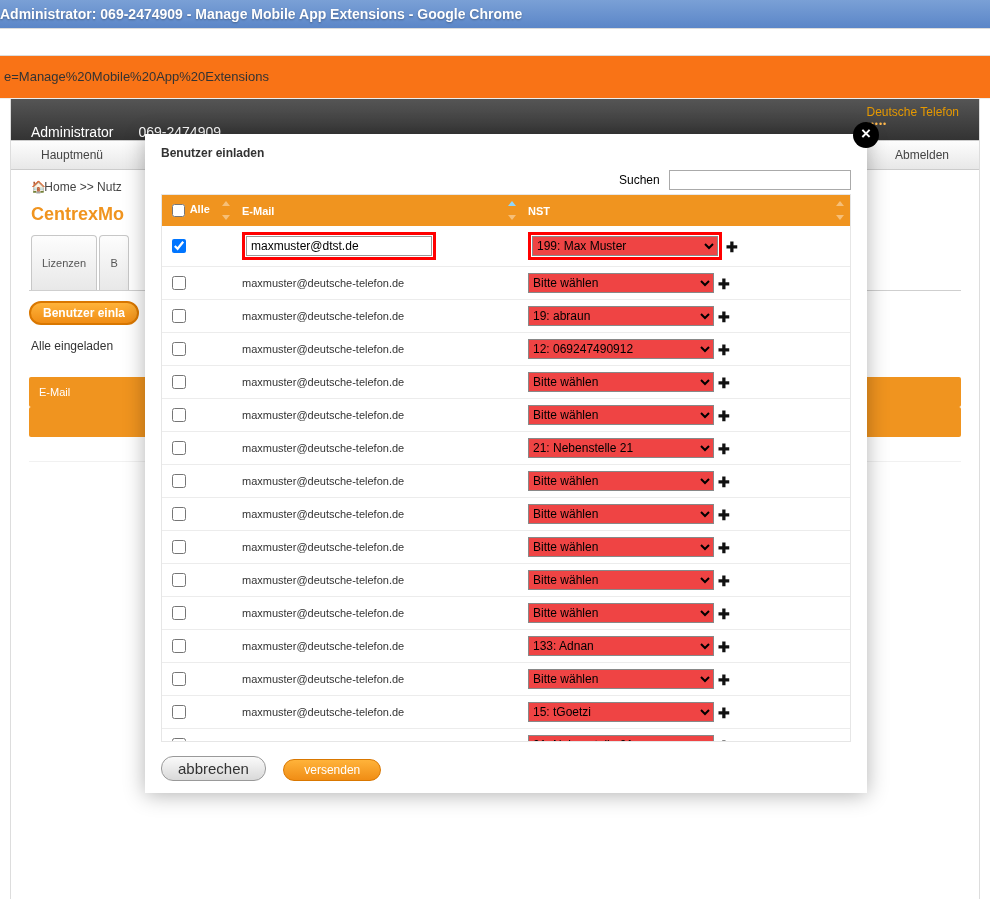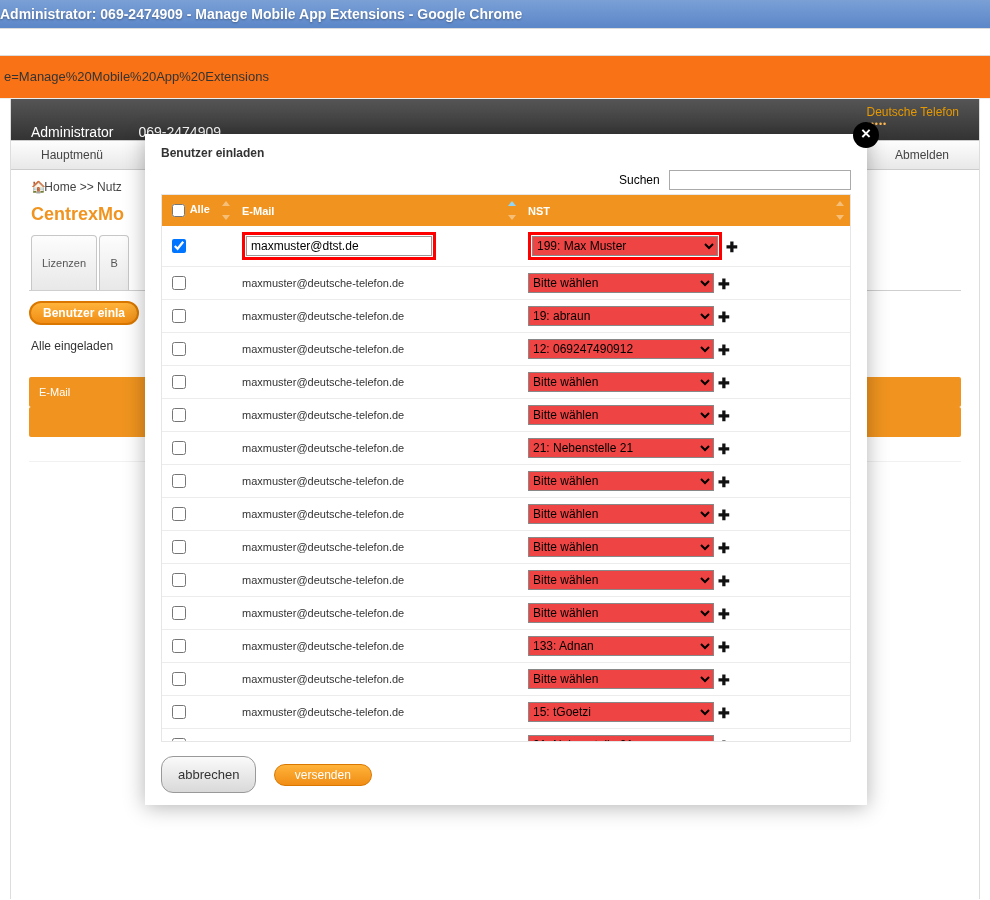--- a/index.html
+++ b/index.html
@@ -38,21 +38,21 @@
   th.sort.asc::after{border-bottom:5px solid #8fd6ff}
   th.sort::before{content:"";position:absolute;right:6px;bottom:6px;width:0;height:0;border-left:4px solid transparent;border-right:4px solid transparent;border-top:5px solid rgba(255,255,255,.4)}
   th .hdr-chk{vertical-align:middle;margin-right:2px}
   td{border-bottom:1px solid #ececec;padding:6px;color:#333;font-size:11px;vertical-align:middle}
   .hl-email input{border:1px solid #999;height:18px;width:176px;font-size:12px;padding:0 4px}
   .hl-box{border:3px solid #ff0000;padding:1px;display:inline-block}
   select{width:186px;border:1px solid #888;background:#ef4444;height:20px;font-size:12px}
   .plus{display:inline-block;margin-left:4px;color:#111;font-weight:bold;font-size:14px;cursor:pointer;vertical-align:middle}
   .row-chk{width:14px;height:14px}
   .footer-btns{margin-top:14px}
-  .pill-grey{display:inline-block;border:1px solid #999;background:linear-gradient(#fafafa,#d9d9d9);border-radius:12px;padding:10px 16px;cursor:pointer;font-size:13px;color:#333;margin-right:14px}
+  .pill-grey{display:inline-block;border:1px solid #999;background:linear-gradient(#fafafa,#d9d9d9);border-radius:12px;padding:3px 16px;cursor:pointer;font-size:15px;color:#333;margin-right:14px}
   .pill-orange{display:inline-block;border:1px solid #d97700;background:linear-gradient(#ffb33a,#f08d15);color:#fff;border-radius:12px;padding:3px 20px;cursor:pointer;font-size:12px}
   .bg-panel-row{background:#fff;margin:0 18px;height:24px;border-bottom:1px solid #f1f1f1}
 </style>
 </head>
 <body>
 
 <div class="win-title">Administrator: 069-2474909 - Manage Mobile App Extensions - Google Chrome</div>
 <div class="url-bar"></div>
 <div class="url-text">e=Manage%20Mobile%20App%20Extensions</div>
 

